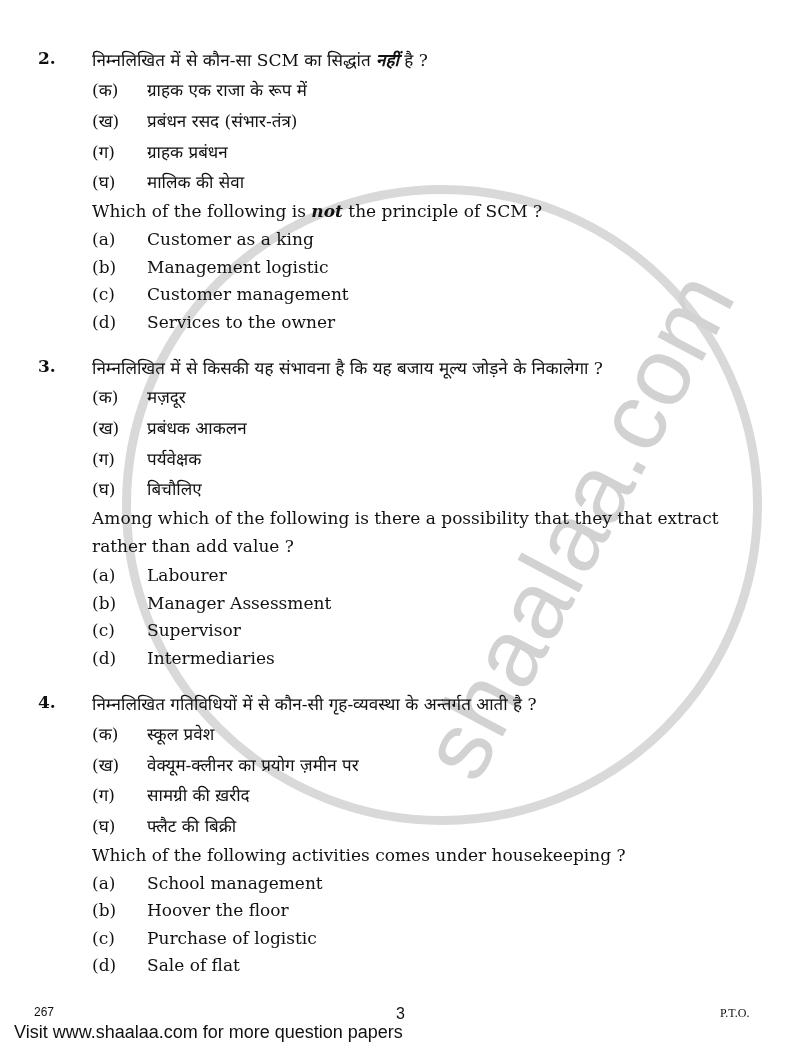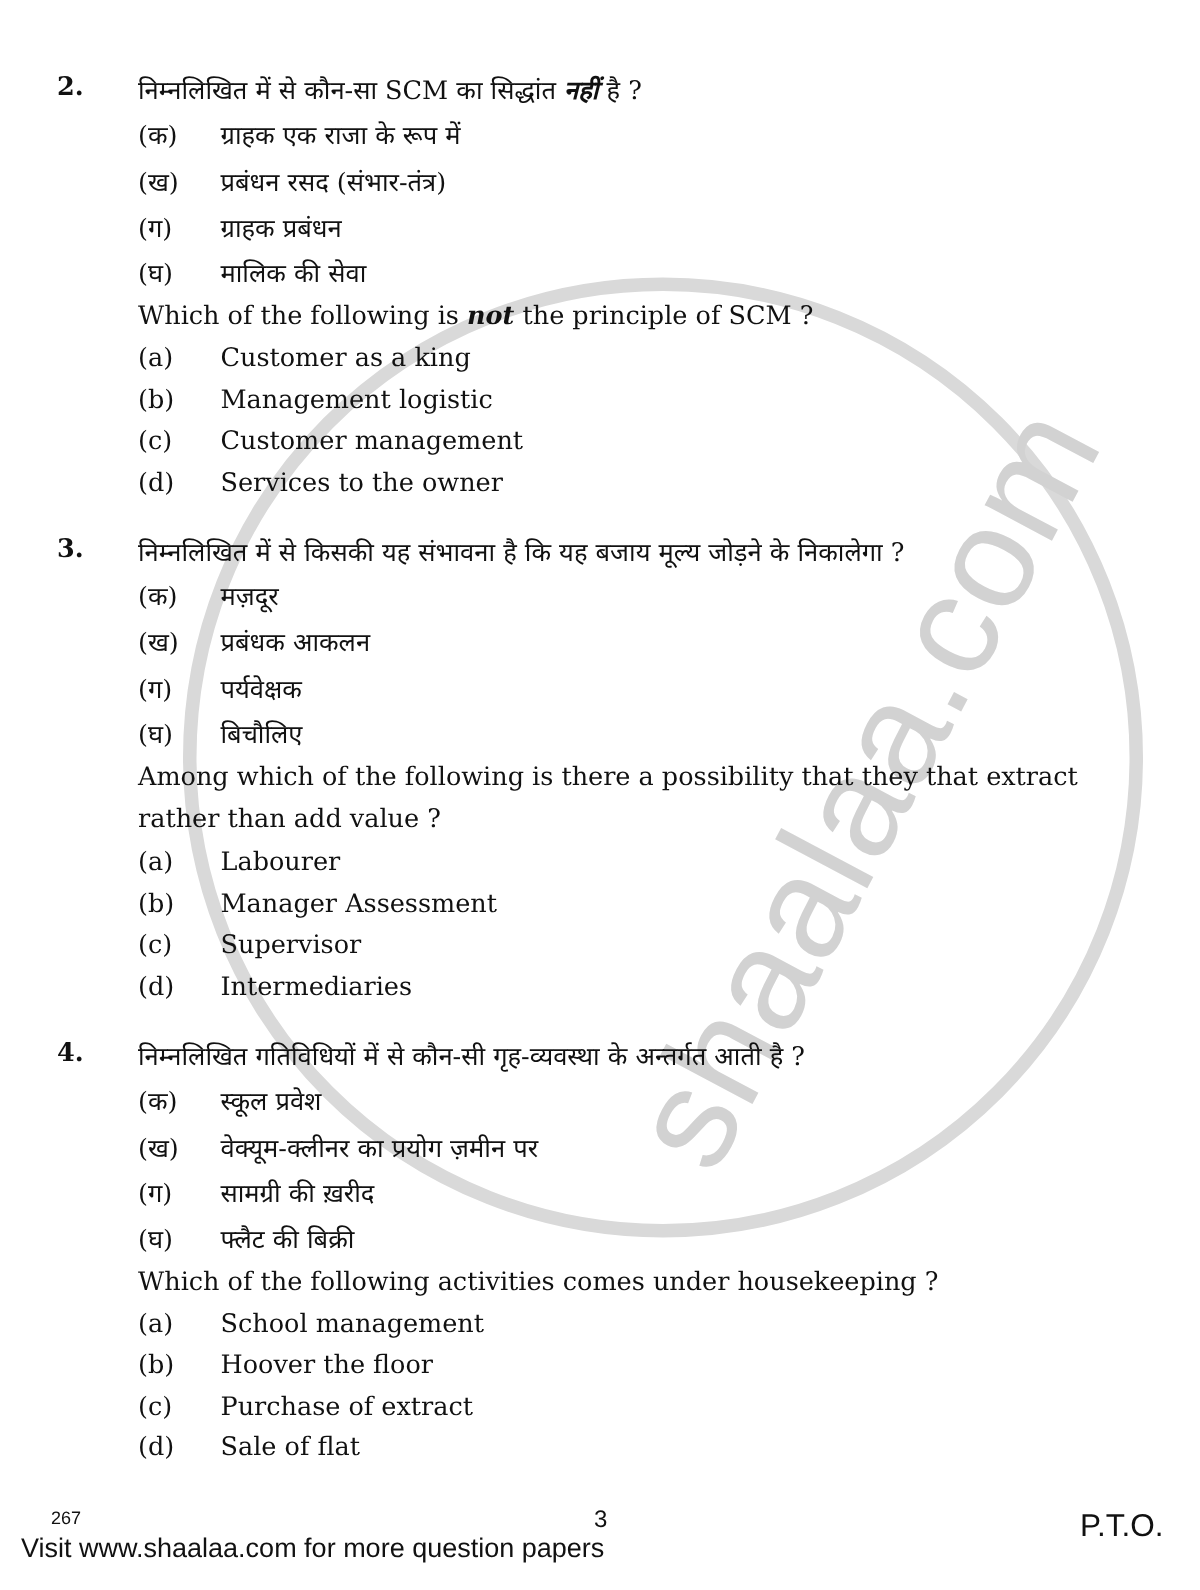--- a/index.html
+++ b/index.html
@@ -26,21 +26,21 @@
     .q-num { position: absolute; left: 38px; font-weight: bold; }
     .q-text { position: absolute; left: 92px; }
     .opt-label { position: absolute; left: 92px; }
     .opt-text { position: absolute; left: 147px; }
     .opt-text-hi { position: absolute; left: 147px; }
     .en-text { position: absolute; left: 92px; }
     em.not { font-weight: bold; font-style: italic; text-align: right; }
     .footer { position: absolute; left: 0; width: 800px; font-family: "Liberation Sans", sans-serif; font-size: 17px; color: #111; }
     .footer .code { position: absolute; left: 34px; top: 1005px; font-size: 12px; }
     .footer .page { position: absolute; left: 396px; top: 1005px; font-size: 16px; }
-    .footer .pto { position: absolute; left: 720px; top: 1006px; font-size: 21px; }
+    .footer .pto { position: absolute; left: 720px; top: 1006px; font-size: 12px; font-family: Liberation Serif, serif; }
     .footer .visit { position: absolute; left: 14px; top: 1022px; font-size: 18px; text-align: right; }
   </style>
 </head>
 <body>
 
 <div class="watermark-circle"></div>
 <div class="watermark-text">shaalaa.com</div>
 
 <div class="content">
 
@@ -161,21 +161,21 @@
     <div class="q-line" style="top:873px;">
         <span class="opt-label">(a)</span>
         <span class="opt-text">School management</span>
       </div>
     <div class="q-line" style="top:900px;">
         <span class="opt-label">(b)</span>
         <span class="opt-text">Hoover the floor</span>
       </div>
     <div class="q-line" style="top:928px;">
         <span class="opt-label">(c)</span>
-        <span class="opt-text">Purchase of extract</span>
+        <span class="opt-text">Purchase of logistic</span>
       </div>
     <div class="q-line" style="top:955px;">
         <span class="opt-label">(d)</span>
         <span class="opt-text">Sale of flat</span>
       </div>
   </div>
 
   <div class="footer">
     <span class="code">267</span>
     <span class="page">3</span>

